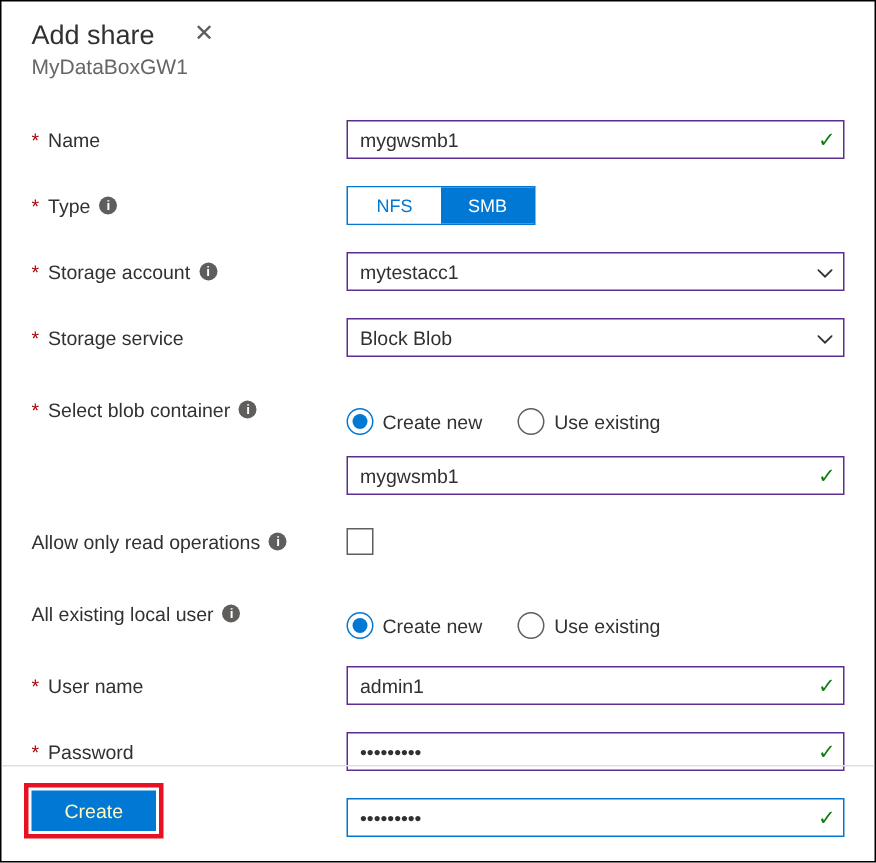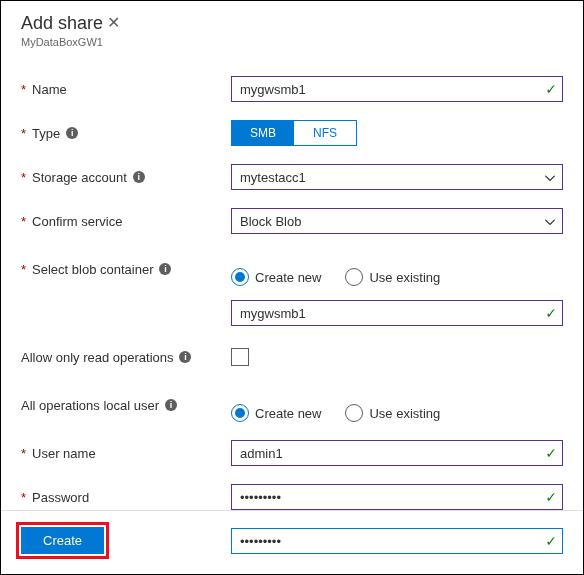--- a/index.html
+++ b/index.html
@@ -9,21 +9,21 @@
     color: #323130;
     background: #fff;
     width: 584px;
     height: 575px;
     border: 1px solid #000;
     position: relative;
   }
   .panel { padding: 12px 20px 0 20px; }
   .header-row { display: flex; justify-content: flex-start; align-items: flex-start; }
   .title { font-size: 18px; font-weight: 400; color: #323130; }
-  .subtitle { font-size: 11px; color: #666; margin-top: 2px; }
+  .subtitle { font-size: 14px; color: #666; margin-top: 2px; }
   .close-x { font-size: 16px; color: #605e5c; cursor: pointer; line-height: 1; padding: 2px 4px; }
   .form { margin-top: 28px; }
   .row { display: flex; align-items: center; margin-bottom: 18px; min-height: 26px; }
   .row.tight { margin-bottom: 14px; }
   .label-col { width: 210px; display: flex; align-items: center; gap: 4px; }
   .req { color: #a80000; margin-right: 2px; }
   .label-text { color: #323130; }
   .info-icon {
     display: inline-flex; width: 12px; height: 12px; border-radius: 50%;
     background: #605e5c; color: #fff; font-size: 9px; font-weight: bold;
@@ -114,22 +114,22 @@
     </div>
 
     <div class="row">
       <div class="label-col">
         <span class="req">*</span>
         <span class="label-text">Type</span>
         <span class="info-icon">i</span>
       </div>
       <div class="field-col">
         <div class="toggle-group">
+          <div class="toggle-btn">NFS</div>
           <div class="toggle-btn active">SMB</div>
-          <div class="toggle-btn">NFS</div>
         </div>
       </div>
     </div>
 
     <div class="row">
       <div class="label-col">
         <span class="req">*</span>
         <span class="label-text">Storage account</span>
         <span class="info-icon">i</span>
       </div>
@@ -143,21 +143,21 @@
                 <path d="M0 0 L5 5 L10 0" fill="none" stroke="#323130" stroke-width="1.2"></path>
               </svg>
           </span>
         </div>
       </div>
     </div>
 
     <div class="row">
       <div class="label-col">
         <span class="req">*</span>
-        <span class="label-text">Confirm service</span>
+        <span class="label-text">Storage service</span>
       </div>
       <div class="field-col">
         <div class="select-wrap">
           <select class="select">
             <option>Block Blob</option>
           </select>
           <span class="chevron">
             <svg width="10" height="6" viewBox="0 0 10 6">
                 <path d="M0 0 L5 5 L10 0" fill="none" stroke="#323130" stroke-width="1.2"></path>
               </svg>
@@ -203,21 +203,21 @@
         <span class="label-text">Allow only read operations</span>
         <span class="info-icon">i</span>
       </div>
       <div class="field-col">
         <div class="chk"></div>
       </div>
     </div>
 
     <div class="row">
       <div class="label-col">
-        <span class="label-text">All operations local user</span>
+        <span class="label-text">All existing local user</span>
         <span class="info-icon">i</span>
       </div>
       <div class="field-col">
         <div class="radio-group">
           <div class="radio-item selected">
             <span class="radio-outer">
                 <span class="radio-inner"></span>
               </span>
             <span>Create new</span>
           </div>

